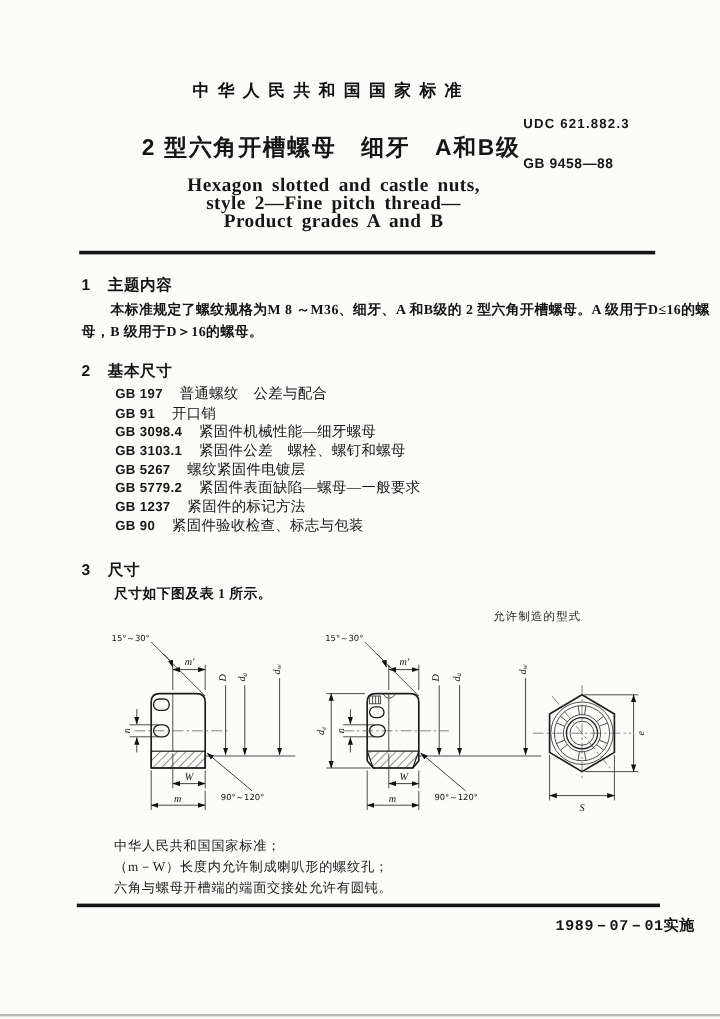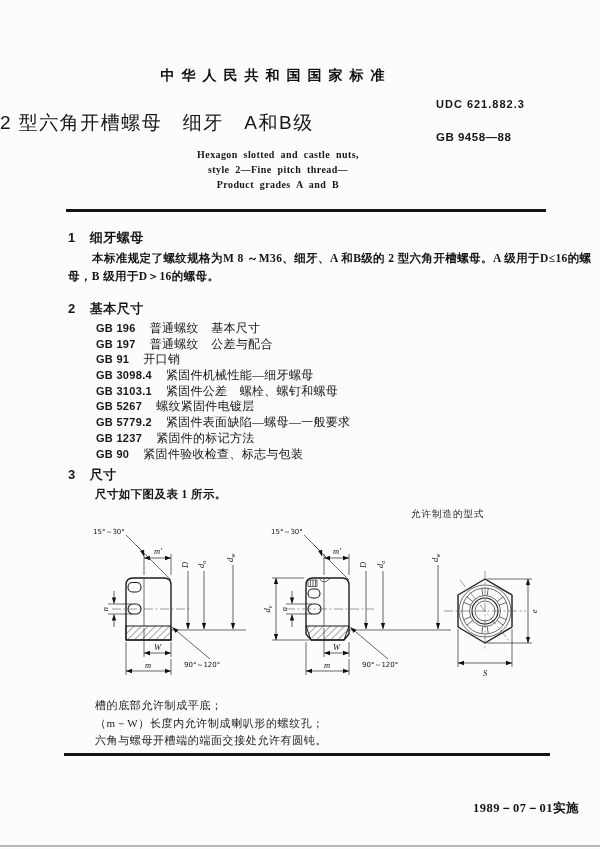--- a/index.html
+++ b/index.html
@@ -2,37 +2,37 @@
 <html><head>
 <meta charset="utf-8">
 <style>
   html,body{margin:0;padding:0;}
   body{background:#e8e8e6;font-family:"Liberation Serif","DejaVu Serif",serif;}
   .page{position:relative;width:600px;height:849px;background:#fcfcfb;margin:0 auto;overflow:hidden;color:#161616;padding-left:31px;}
   .abs{position:absolute;}
   
   .org-line{left:0;top:67px;width:552px;text-align:center;font-family:"Liberation Sans","DejaVu Sans",sans-serif;font-weight:bold;font-size:14px;letter-spacing:7px;color:#111;}
   .udc{left:436px;top:98px;font-family:"Liberation Sans",sans-serif;font-weight:bold;font-size:11px;letter-spacing:1px;}
-  .main-title{left:0;top:110px;width:552px;font-family:"Liberation Sans","DejaVu Sans",sans-serif;font-weight:normal;font-size:19px;letter-spacing:1.5px;}
+  .main-title{left:0;top:110px;width:552px;text-align:center;font-family:"Liberation Sans","DejaVu Sans",sans-serif;font-weight:bold;font-size:19px;letter-spacing:1.5px;}
   .std-no{left:436px;top:131px;font-family:"Liberation Sans",sans-serif;font-weight:bold;font-size:11.5px;letter-spacing:.5px;}
-  .en-title{left:0;top:147px;width:556px;text-align:center;font-weight:bold;font-size:10px;line-height:15px;word-spacing:3px;letter-spacing:.4px;}
+  .en-title{left:0;top:147px;width:556px;text-align:center;font-weight:bold;font-size:16px;line-height:15px;word-spacing:3px;letter-spacing:.4px;}
   .rule{background:#151515;}
   .rule1{left:66px;top:209px;width:480px;height:2.5px;}
   .rule2{left:64px;top:753px;width:486px;height:3px;}
   
   .sec-head{font-family:"Liberation Sans","DejaVu Sans",sans-serif;font-weight:bold;font-size:13px;letter-spacing:.5px;}
   .sec-head .no{display:inline-block;margin-right:14px;}
   .body-text{font-size:11.5px;letter-spacing:.4px;white-space:nowrap;color:#141414;font-weight:bold;}
   .refs{left:96px;top:321px;font-size:12px;letter-spacing:.3px;}
   .ref-row{height:15.7px;line-height:15.7px;white-space:nowrap;}
   .ref-row .code{display:inline-block;margin-right:14px;font-weight:bold;font-family:"Liberation Sans",sans-serif;font-size:11px;}
   .fig-caption{left:411px;top:508px;font-size:9.5px;letter-spacing:1px;color:#222;}
   .notes{left:95px;top:697px;font-size:11px;letter-spacing:.6px;line-height:17.5px;color:#1a1a1a;}
   .footer-l{left:66px;top:763px;font-family:"Liberation Sans",sans-serif;font-weight:bold;font-size:12.5px;letter-spacing:.5px;}
-  .footer-r{right:52px;top:763px;font-family:Liberation Serif, serif;font-weight:bold;font-size:12.5px;letter-spacing:.5px;margin-top:37px;}
+  .footer-r{right:52px;top:763px;font-family:Liberation Mono, monospace;font-weight:bold;font-size:12.5px;letter-spacing:.5px;}
   .page-edge{left:0;top:845px;width:600px;height:2px;background:#b9b9b6;}
   
   svg.fig{position:absolute;overflow:visible;}
   .oline{fill:none;stroke:#1d1d1d;stroke-width:1.4;stroke-linejoin:round;}
   .thin{fill:none;stroke:#2c2c2c;stroke-width:.7;}
   .cline{fill:none;stroke:#4a4a4a;stroke-width:.55;stroke-dasharray:9 2.5 2 2.5;}
   .dim{fill:none;stroke:#222;stroke-width:.7;}
   .slot{fill:#fcfcfb;stroke:#1d1d1d;stroke-width:1.1;}
   .dimtxt{font-family:"Liberation Serif","DejaVu Serif",serif;font-style:italic;font-size:8.5px;fill:#111;}
   .angtxt{font-family:"DejaVu Sans","Liberation Sans",sans-serif;font-size:7px;fill:#111;}
@@ -59,30 +59,29 @@
   <div class="abs main-title">2 型六角开槽螺母　细牙　A和B级</div>
   <div class="abs std-no">GB 9458—88</div>
   <div class="abs en-title">
     <div>Hexagon slotted and castle nuts,</div>
     <div>style 2—Fine pitch thread—</div>
     <div>Product grades A and B</div>
   </div>
   <div class="abs rule rule1"></div>
 
   <div class="abs sec-head" style="left:68px;top:229px">
-    <span class="no">1</span><span>细牙螺母</span>
+    <span class="no">1</span><span>主题内容</span>
   </div>
   <div class="abs body-text" style="left:92px;top:251px">本标准规定了螺纹规格为M 8 ～M36、细牙、A 和B级的 2 型六角开槽螺母。A 级用于D≤16的螺</div>
   <div class="abs body-text" style="left:68px;top:269px">母，B 级用于D＞16的螺母。</div>
 
   <div class="abs sec-head" style="left:68px;top:300px">
     <span class="no">2</span><span>基本尺寸</span>
   </div>
   <div class="abs refs">
-    <div class="ref-row"><span class="code">GB 196</span><span>普通螺纹　基本尺寸</span></div>
     <div class="ref-row"><span class="code">GB 197</span><span>普通螺纹　公差与配合</span></div>
     <div class="ref-row"><span class="code">GB 91</span><span>开口销</span></div>
     <div class="ref-row"><span class="code">GB 3098.4</span><span>紧固件机械性能—细牙螺母</span></div>
     <div class="ref-row"><span class="code">GB 3103.1</span><span>紧固件公差　螺栓、螺钉和螺母</span></div>
     <div class="ref-row"><span class="code">GB 5267</span><span>螺纹紧固件电镀层</span></div>
     <div class="ref-row"><span class="code">GB 5779.2</span><span>紧固件表面缺陷—螺母—一般要求</span></div>
     <div class="ref-row"><span class="code">GB 1237</span><span>紧固件的标记方法</span></div>
     <div class="ref-row"><span class="code">GB 90</span><span>紧固件验收检查、标志与包装</span></div>
   </div>
 
@@ -247,21 +246,21 @@
     </g>
     <g>
       <line class="thin" x1="18" y1="86" x2="18" y2="124"></line>
       <line class="thin" x1="72" y1="86" x2="72" y2="124"></line>
       <line class="dim" x1="18" y1="120" x2="72" y2="120" marker-start="url(#arr)" marker-end="url(#arr)"></line>
       <text class="dimtxt" x="45" y="133" text-anchor="middle">S</text>
     </g>
   </svg>
 
   <div class="abs notes">
-    <div>槽的底部允许制成平底；</div>
+    <div>中华人民共和国国家标准；</div>
     <div>（m－W）长度内允许制成喇叭形的螺纹孔；</div>
     <div>六角与螺母开槽端的端面交接处允许有圆钝。</div>
   </div>
 
   <div class="abs rule rule2"></div>
   <div class="abs footer-r">1989－07－01实施</div>
   <div class="abs page-edge"></div>
 
 </div>
 

